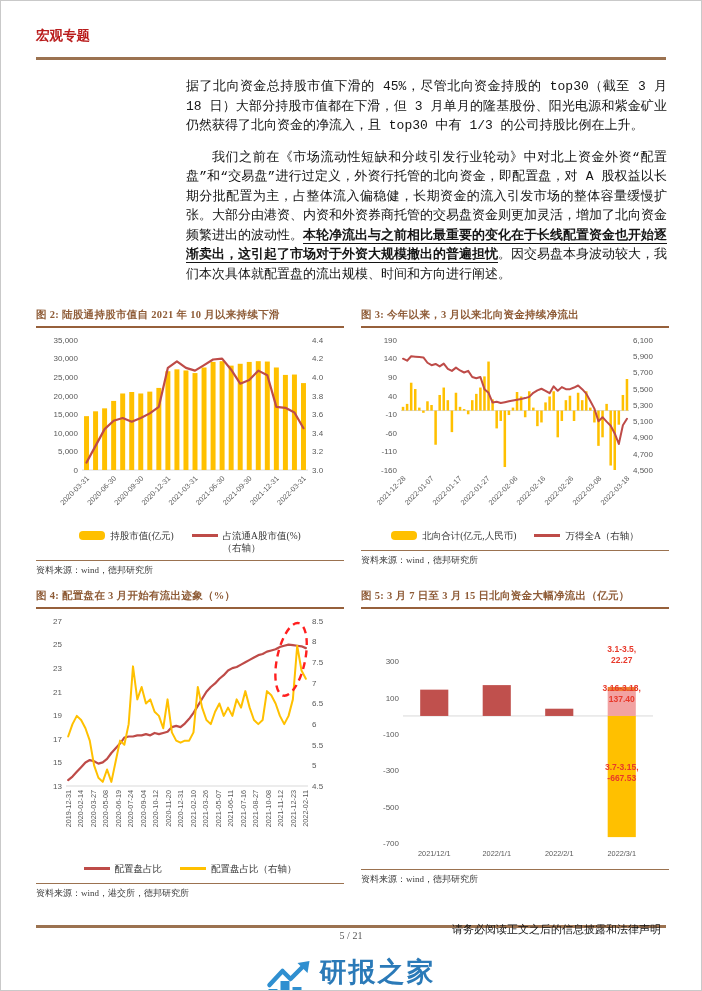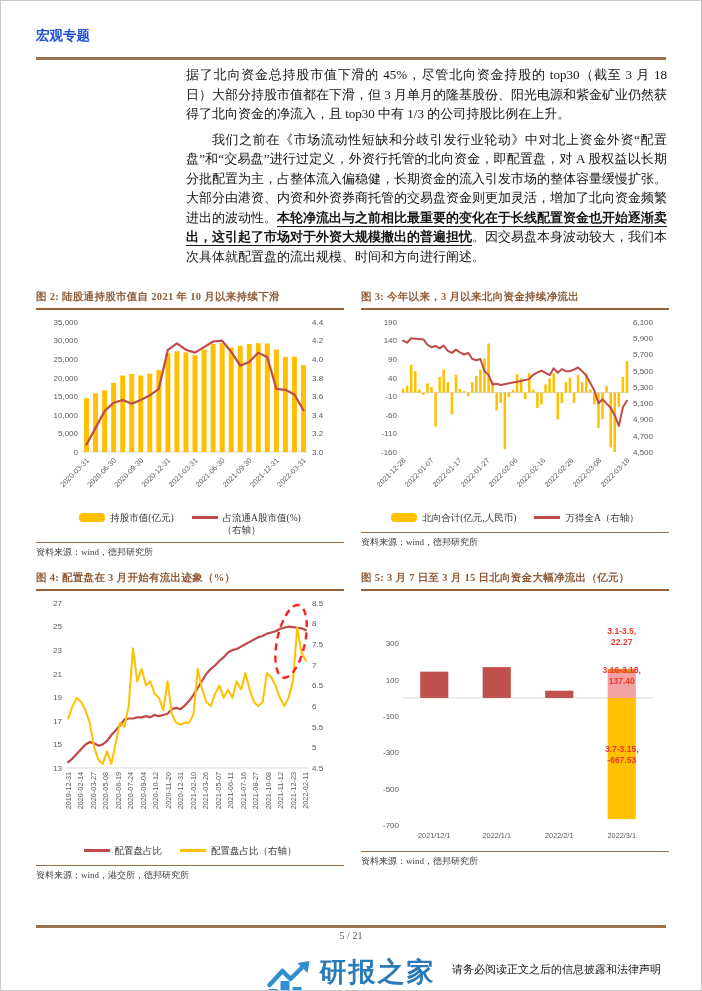--- a/index.html
+++ b/index.html
@@ -8,26 +8,26 @@
         font-family:"Liberation Serif",serif;color:#111;}
   
   .hdr{position:absolute;left:35px;right:35px;top:14px;height:42px;
        display:flex;justify-content:space-between;align-items:center;}
   .brand{display:flex;align-items:center;gap:8px;}
   .brand-mark{width:40px;height:37px;background:#A3784E;position:relative;flex:0 0 auto;}
   .brand-txt .cn{font-family:"Liberation Sans",sans-serif;font-weight:bold;font-size:15px;
        letter-spacing:3px;color:#1c1c1c;}
   .brand-txt .en{font-family:"Liberation Sans",sans-serif;font-size:5px;color:#9a9a9a;
        letter-spacing:.5px;margin-top:1px;}
-  .hdr-cat{font-family:"Liberation Sans",sans-serif;font-weight:bold;font-size:13.5px;color:#1d4ed8;}
+  .hdr-cat{font-family:"Liberation Sans",sans-serif;font-weight:bold;font-size:13.5px;color:#b91c1c;}
   .hdr-rule{position:absolute;left:35px;right:35px;top:56px;height:3px;background:#9B7250;}
   
   .main{position:absolute;left:35px;right:34px;top:64px;}
   .bodytext{margin-left:150px;font-size:13px;line-height:19.5px;text-align:justify;color:#141414;}
-  .bodytext p{margin:0 0 6px 0;}
+  .bodytext p{margin:12px 0 6px 0;font-family:Liberation Mono, monospace;}
   .p2{text-indent:2em;}
   .emph{font-weight:bold;text-decoration:underline;text-underline-offset:4px;
         text-decoration-thickness:1.3px;}
   
   .figs{display:grid;grid-template-columns:308px 308px;column-gap:17px;row-gap:12px;margin-top:24px;}
   .fig{display:flex;flex-direction:column;}
   .fig-title{font-size:10.5px;font-weight:bold;color:#8E5B36;padding-bottom:4px;
              border-bottom:2px solid #96603B;letter-spacing:.3px;}
   .fig svg{width:100%;height:auto;display:block;margin-top:4px;}
   .legend{display:flex;justify-content:center;align-items:flex-start;gap:18px;
@@ -39,21 +39,21 @@
   .sw.line{width:26px;height:2.6px;margin-top:4px;}
   .fig-rule{height:1px;background:#9B7250;margin-top:6px;}
   .src{font-size:9px;color:#3c3c3c;margin-top:3px;}
   
   .tk{font:8px "Liberation Sans",sans-serif;fill:#595959;}
   .xl{font:7.3px "Liberation Sans",sans-serif;fill:#595959;}
   .an{font:bold 8.5px "Liberation Sans",sans-serif;}
   
   .ftr-rule{position:absolute;left:35px;right:35px;top:924px;height:2.5px;background:#9B7250;}
   .pageno{position:absolute;left:0;right:0;top:929px;text-align:center;font-size:10px;color:#555;z-index:1;}
-  .disclaimer{position:absolute;right:40px;top:961px;font-family:"Liberation Sans",sans-serif;
+  .disclaimer{position:absolute;right:40px;top:921px;font-family:"Liberation Sans",sans-serif;
               font-size:11px;color:#151515;z-index:1;}
   .wm{position:absolute;left:50%;top:934px;transform:translateX(-50%);display:flex;
       align-items:flex-start;gap:7px;z-index:2;margin-top:24px;}
   .wm-txt .t1{font-family:"Liberation Sans",sans-serif;font-weight:bold;font-size:27px;
       color:#2B7AB8;line-height:27px;letter-spacing:2px;}
   .wm-txt .t2{font-family:"Liberation Sans",sans-serif;font-weight:bold;font-size:13px;
       color:#2F8FD0;letter-spacing:1.5px;margin-top:1px;}
 </style>
 </head>
 <body>

